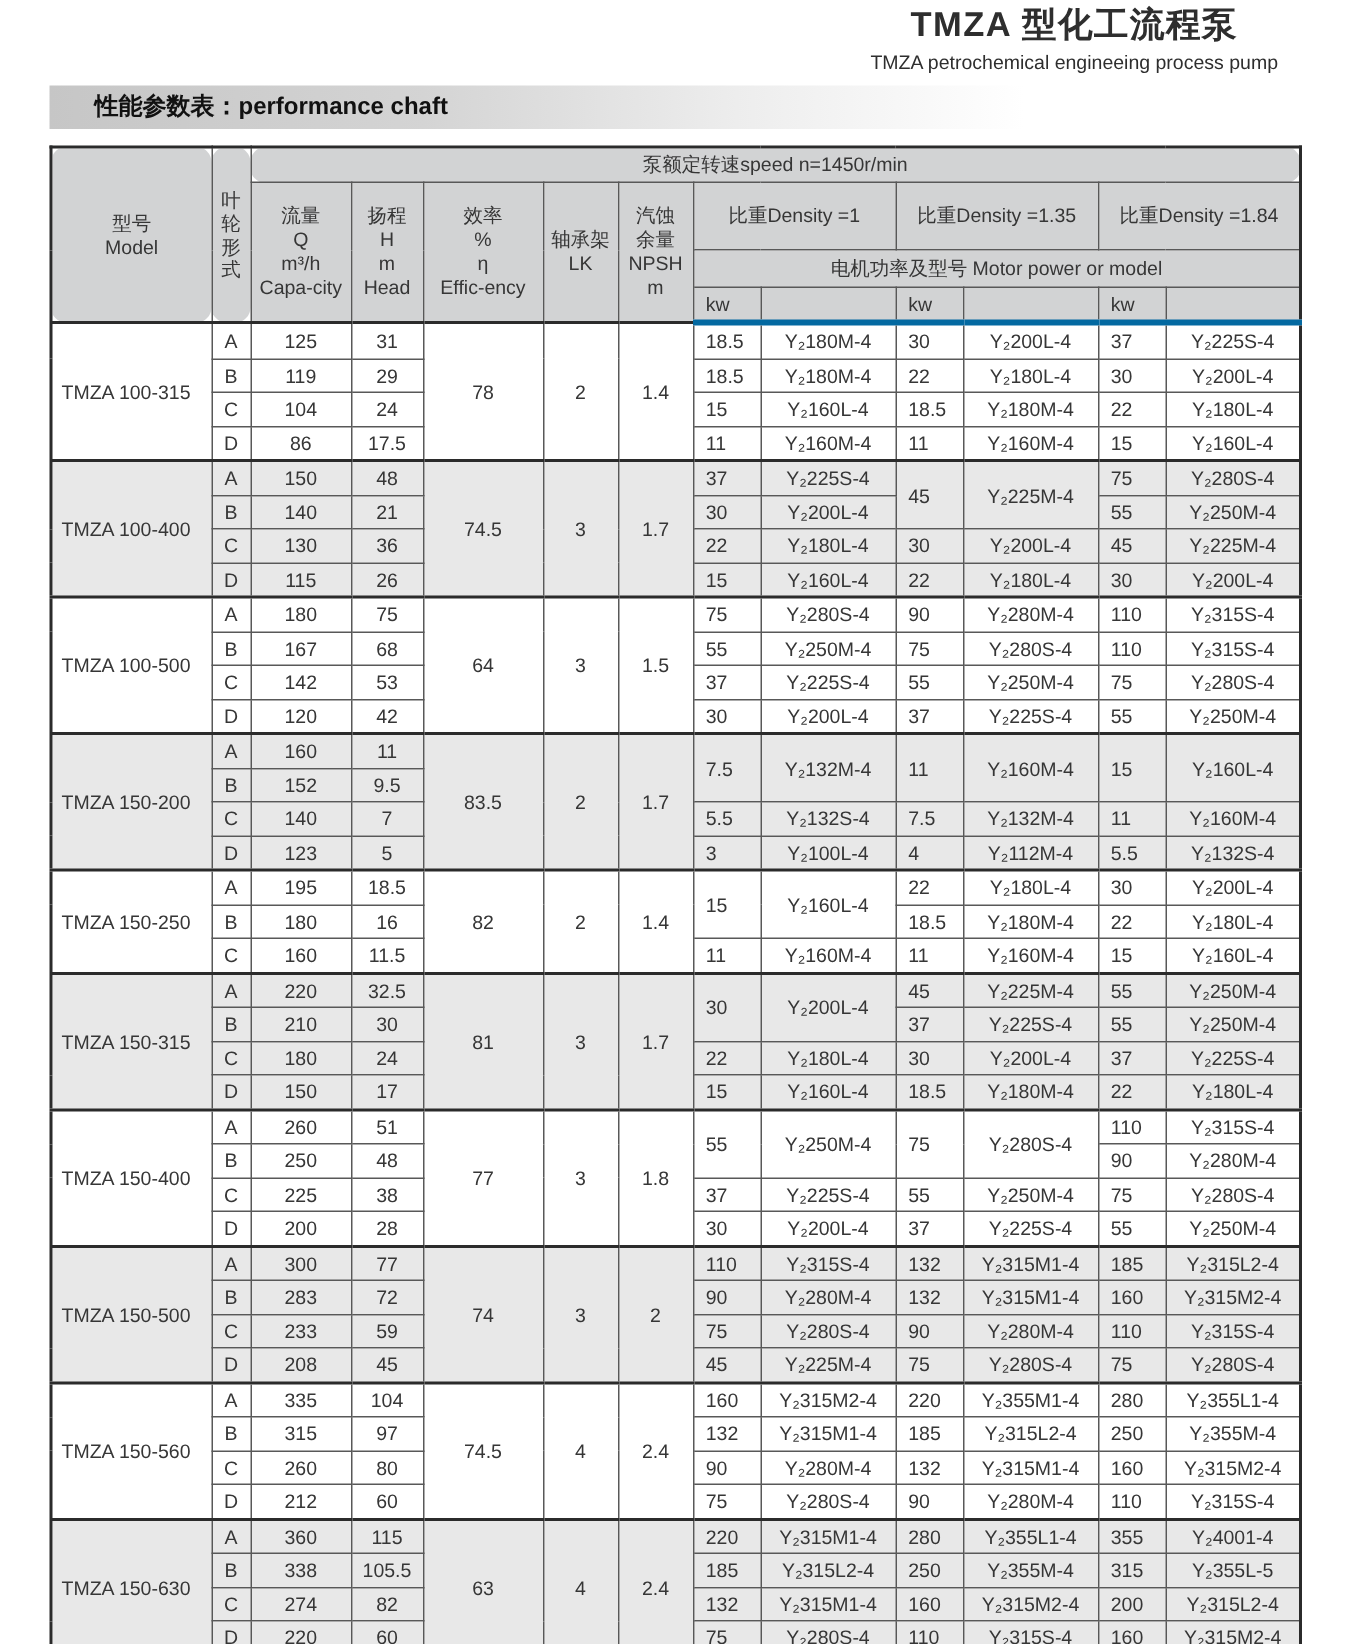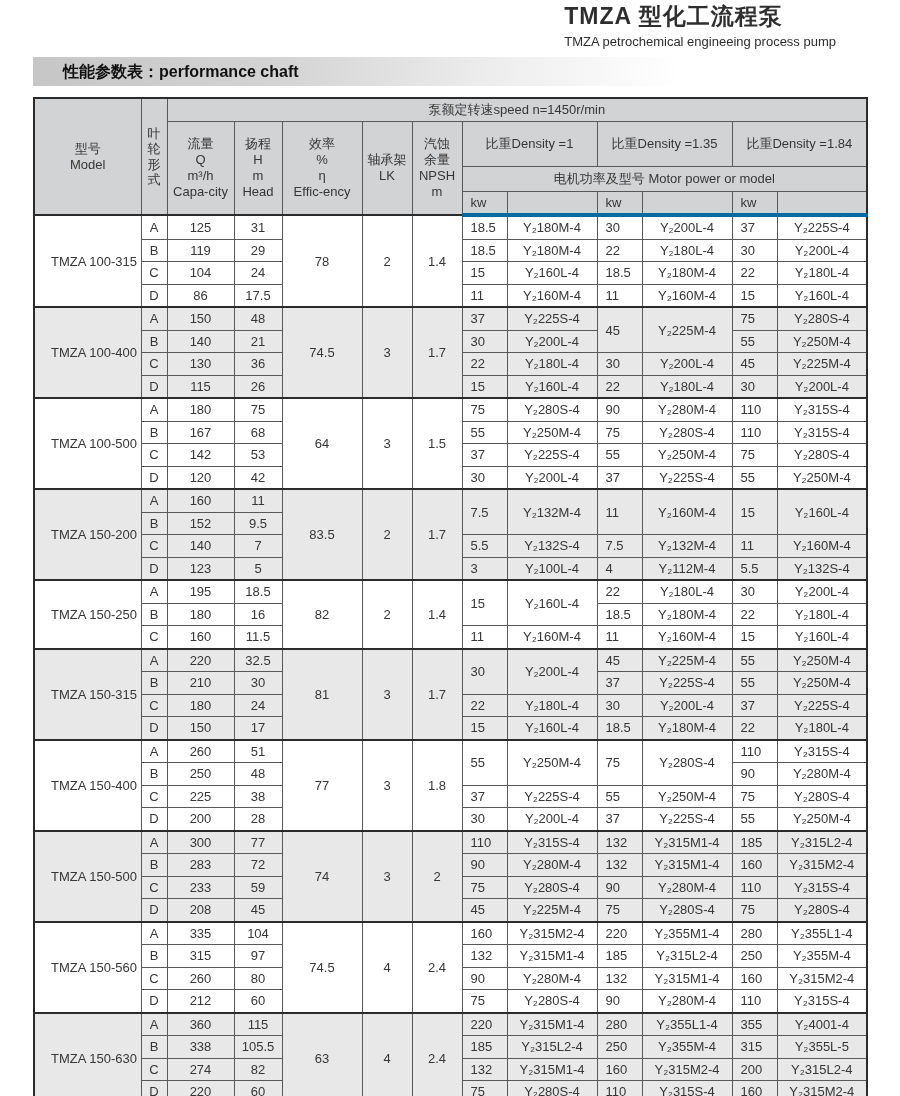--- a/index.html
+++ b/index.html
@@ -6,21 +6,21 @@
     margin: 0; padding: 0;
     background: #ffffff;
     width: 900px; height: 1096px;
     font-family: "Liberation Sans", "DejaVu Sans", sans-serif;
     color: #333;
     position: relative;
   }
   .page { position: absolute; inset: 0; width: 900px; height: 1096px; }
 
   
-  .title-block { position: absolute; top: 3px; right: 64px; text-align: left; }
+  .title-block { position: absolute; top: 3px; right: 48px; text-align: center; }
   .title-zh { font-size: 23px; font-weight: bold; color: #2e2e2e; letter-spacing: 1px; line-height: 1.2; }
   .title-en { font-size: 13px; color: #2e2e2e; margin-top: 3px; }
 
   
   .section-bar {
     position: absolute; left: 33px; top: 57px; width: 833px; height: 29px;
     background: linear-gradient(to right, #c6c6c6 0%, #d4d4d4 30%, #ededed 55%, #ffffff 78%);
     font-size: 16px; font-weight: bold; color: #111;
     line-height: 29px; padding-left: 30px; box-sizing: border-box;
   }
@@ -32,32 +32,32 @@
     border-collapse: collapse;
     border: 2px solid #2b2b2b;
     font-size: 13px; color: #363636;
   }
   .perf th, .perf td {
     border: 1px solid #585858;
     padding: 0; text-align: center; vertical-align: middle;
     overflow: hidden; white-space: nowrap;
   }
   .perf thead th { background: #d2d3d4; font-weight: normal; }
-  .r-speed th { height: 22px; }
+  .r-speed th { height: 22px; border-radius: 10px; }
   .r-density th { height: 44px; }
   .r-motor th { height: 24px; }
   .r-kw th { height: 21px; border-bottom: 4px solid #0369a1; }
   .r-kw th.kwlab { text-align: left; padding-left: 8px; }
   .hline { line-height: 1.22; }
   .vert-char { line-height: 1.18; }
 
   .perf tbody td { height: 21.5px; background: #ffffff; }
   .perf tbody tr.shaded td { background: #e8e8e8; }
   .perf tbody tr.group-start td { border-top: 2px solid #2b2b2b; }
-  .perf td.model { text-align: left; padding-left: 16px; margin-left: 19px; }
+  .perf td.model { text-align: left; padding-left: 6px; margin-left: 19px; }
   .perf td.kw { text-align: left; padding-left: 8px; }
 </style>
 </head>
 <body>
 
 <div class="page">
 
   <div class="title-block">
     <div class="title-zh">TMZA 型化工流程泵</div>
     <div class="title-en">TMZA petrochemical engineeing process pump</div>

